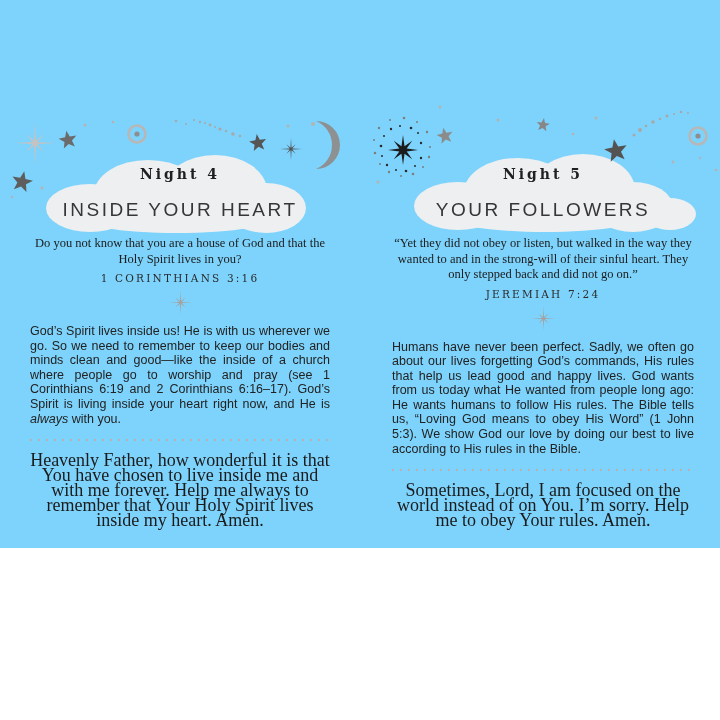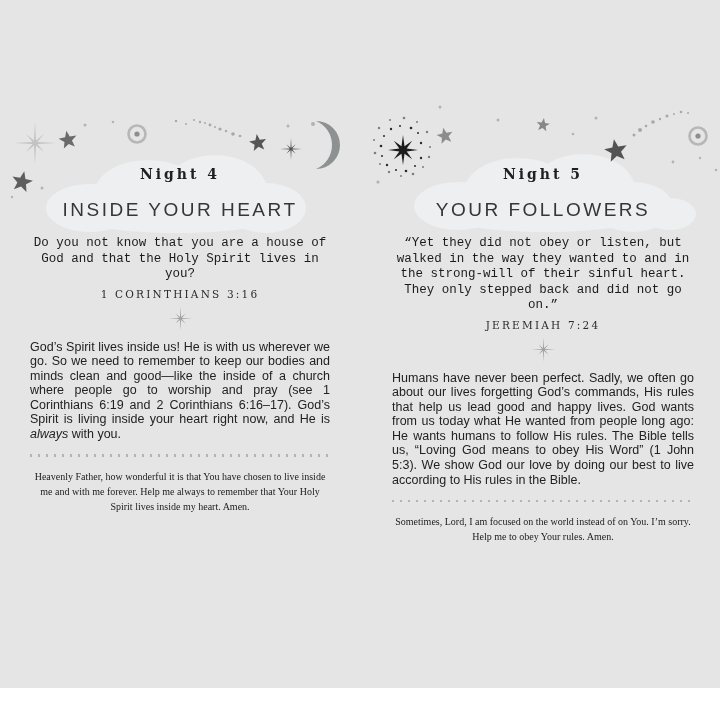--- a/index.html
+++ b/index.html
@@ -1,39 +1,39 @@
 <!DOCTYPE html>
 <html><head>
 <meta charset="utf-8">
 <style>
   html,body { margin:0; padding:0; background:#ffffff; }
-  .book { position:relative; width:720px; height:688px; background:#e5e5e5; overflow:hidden;
+  .book { position:relative; width:720px; height:548px; background:#7dd3fc; overflow:hidden;
           font-family:"Liberation Sans",sans-serif; }
   .page { position:absolute; top:0; width:360px; height:720px; }
   .page-left  { left:0; }
   .page-right { left:360px; }
   .deco { position:absolute; top:0; left:0; width:360px; height:250px; pointer-events:none; }
   .header { position:absolute; top:166px; left:30px; width:300px; text-align:center; z-index:2; }
   .page-right .header { left:32px; width:302px; }
   .night-label { font-family:"DejaVu Serif",serif; font-weight:700; font-size:14px;
                  letter-spacing:3px; color:#1f1f1f; }
   .title { margin-top:17px; font-family:"Liberation Sans",sans-serif; font-weight:400;
            font-size:19px; letter-spacing:2.5px; color:#363636; }
   .textflow { position:absolute; top:236px; left:30px; width:300px; text-align:center; z-index:2; }
   .page-right .textflow { left:32px; width:302px; }
-  .scripture { font-family:Liberation Mono, monospace; font-size:12.5px; line-height:15.5px;
+  .scripture { font-family:Liberation Serif, serif; font-size:12.5px; line-height:15.5px;
                color:#1b1b1b; }
   .reference { margin-top:5px; font-family:"DejaVu Serif",serif; font-weight:400;
                font-size:10.5px; letter-spacing:2.2px; text-transform:uppercase; color:#2b2b2b; }
   .star-divider { display:block; margin:6px auto 0; }
   .body-text { margin-top:9px; font-family:"Liberation Sans",sans-serif; font-size:12.5px;
                line-height:14.6px; text-align:justify; color:#222222; }
   .dotted-divider { margin-top:9px; height:2.5px;
                     background:repeating-linear-gradient(90deg,#b3b3b3 0 2.4px,transparent 2.4px 8px); }
-  .prayer { margin-top:12px; font-family:"Liberation Serif",serif; font-size:10px;
+  .prayer { margin-top:12px; font-family:"Liberation Serif",serif; font-size:18px;
             line-height:15px; color:#1b1b1b; }
 </style>
 </head>
 <body>
 
 <div class="book">
 
   <section class="page page-left">
 
     <svg class="deco" viewBox="0 0 360 250">

